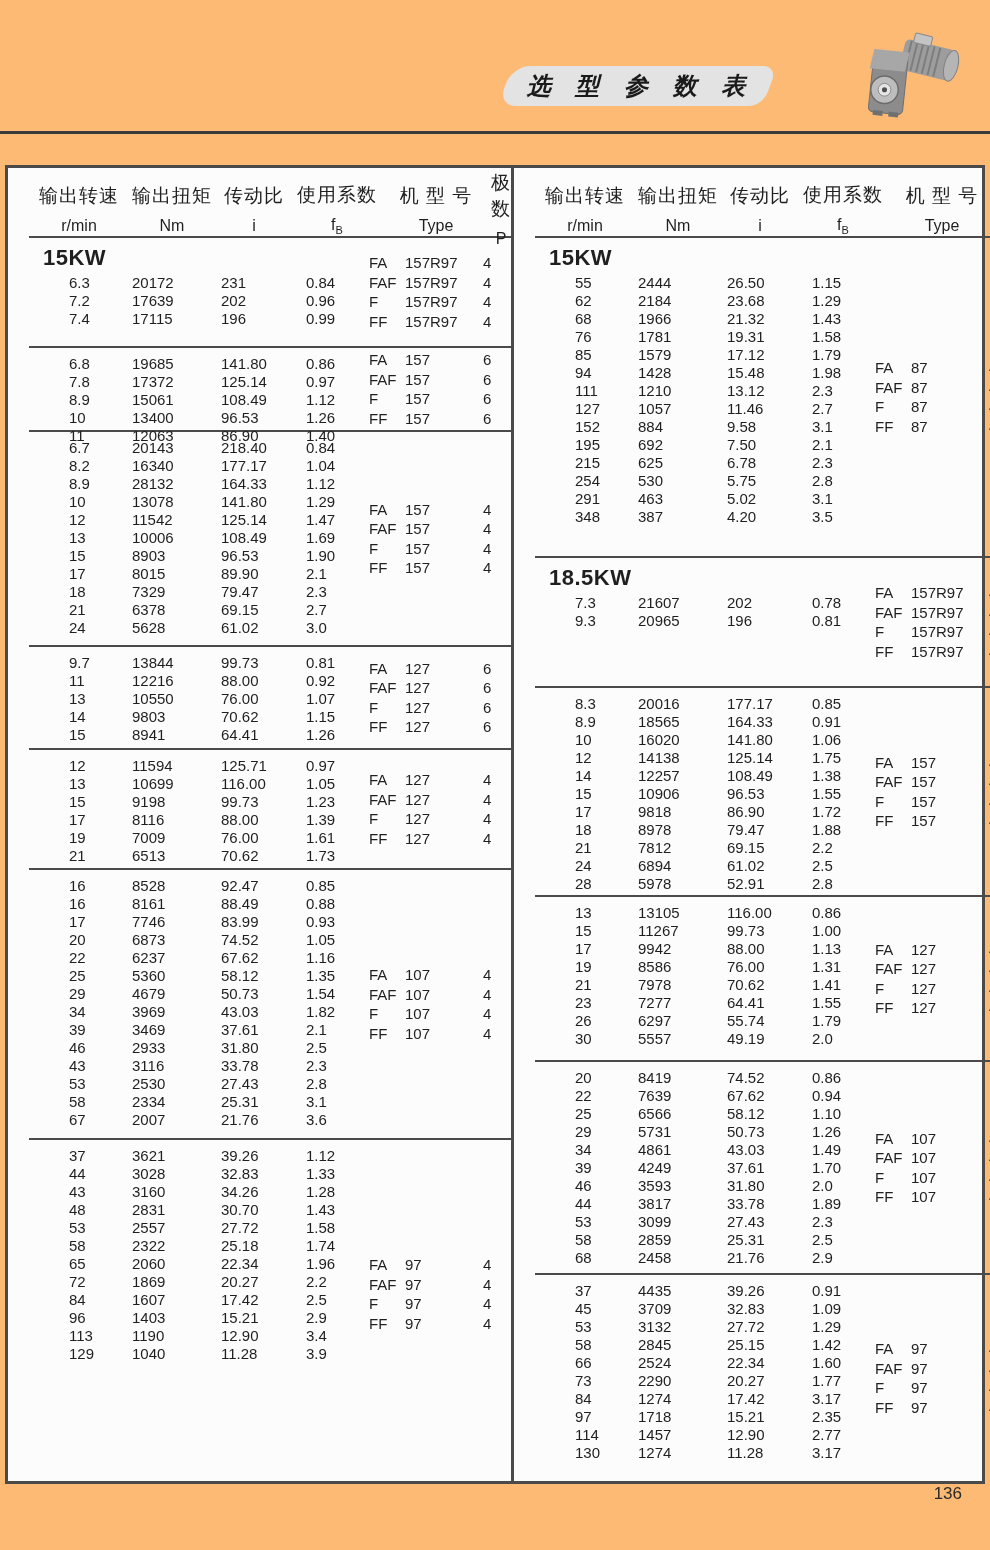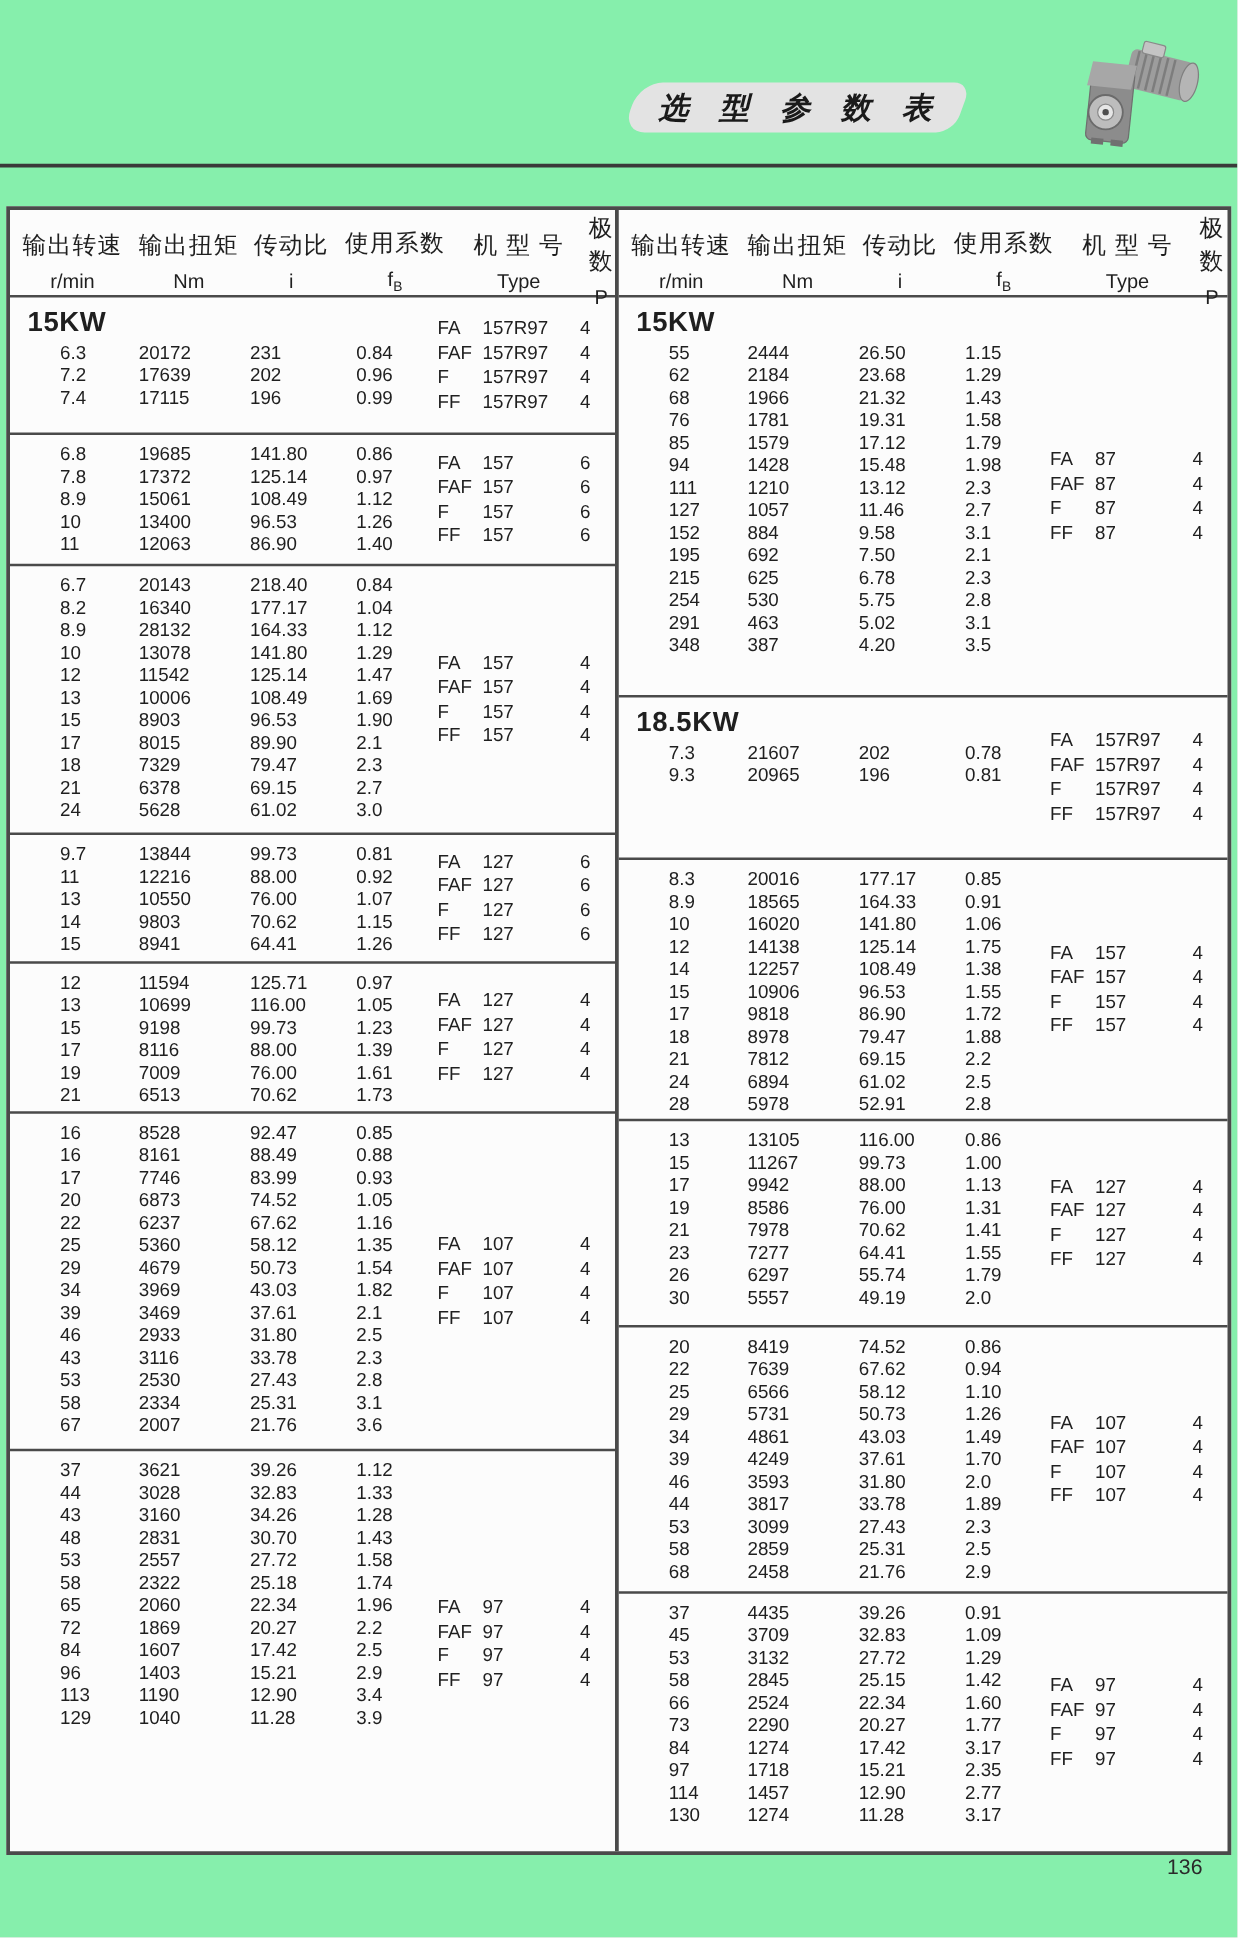--- a/index.html
+++ b/index.html
@@ -1,19 +1,19 @@
 <!DOCTYPE html>
 <html><head>
 <meta charset="utf-8">
 <style>
   html,body { margin:0; padding:0; background:#e9e9e9; }
   * { box-sizing:border-box; }
   .page {
     position:relative; width:990px; height:1550px; margin:0 auto;
-    background:#86efac; overflow:hidden;
+    background:#fdba74; overflow:hidden;
     font-family:"Liberation Sans", sans-serif; color:#1f1f1f;
   }
 
   
   .banner { position:absolute; left:505px; top:66px; width:265px; height:40px; }
   .banner-bg {
     position:absolute; inset:0; background:#e3e3e3;
     border-radius:18px 14px 14px 18px; transform:skewX(-20deg);
   }
   .banner-text {
@@ -22,21 +22,21 @@
     color:#1a1a1a; padding-left:6px;
   }
   .motor { position:absolute; left:858px; top:28px; width:108px; height:96px; }
   .top-rule { position:absolute; left:0; top:131px; width:990px; height:3px; background:#3a3a3a; }
 
   
   .table-frame {
     position:absolute; left:5px; top:165px; width:980px;
     display:flex; border:3px solid #4a4a4a; background:#fcfcfc;
   }
-  .half { width:50%; }
+  .half { width:50%;margin-left:21px; }
   .half.left { border-right:3px solid #4a4a4a; }
 
   .col-header {
     display:grid; grid-template-columns:100px 86px 78px 88px 110px 1fr;
     height:70px; border-bottom:2px solid #4a4a4a; align-items:center; padding-top:2px;
   }
   .hcell { text-align:center; }
   .hcn { font-size:19px; letter-spacing:1px; }
   .hun { font-size:16px; margin-top:8px; }
   .hun sub { font-size:11px; }
@@ -44,21 +44,21 @@
   .section { display:flex; }
   .section + .section { border-top:2px solid #4a4a4a; }
   .sec-left { flex:1; padding-top:7px; }
   .sec-title { font-size:22px; font-weight:bold; line-height:26px; padding-left:14px; margin-bottom:3px; letter-spacing:0.5px; }
   .row { display:grid; grid-template-columns:63px 89px 85px 1fr; padding-left:40px; height:18px; line-height:18px; font-size:15px; }
   .sec-types { width:142px; display:flex; flex-direction:column; justify-content:center; }
   .type-row { display:grid; grid-template-columns:36px 78px 1fr; font-size:15px; line-height:19.5px; }
 
   
   .half.left  .sections .section:nth-child(1){height:108px}
-  .half.left  .sections .section:nth-child(2){height:105px}
+  .half.left  .sections .section:nth-child(2){height:84px}
   .half.left  .sections .section:nth-child(3){height:215px}
   .half.left  .sections .section:nth-child(4){height:103px}
   .half.left  .sections .section:nth-child(5){height:120px}
   .half.left  .sections .section:nth-child(6){height:270px}
   .half.left  .sections .section:nth-child(7){height:310px}
   .half.right .sections .section:nth-child(1){height:318px}
   .half.right .sections .section:nth-child(2){height:130px}
   .half.right .sections .section:nth-child(3){height:209px}
   .half.right .sections .section:nth-child(4){height:165px}
   .half.right .sections .section:nth-child(5){height:213px}

